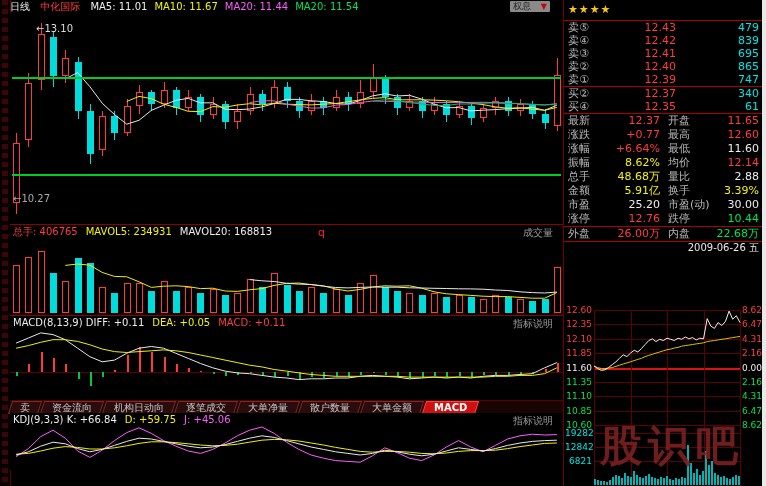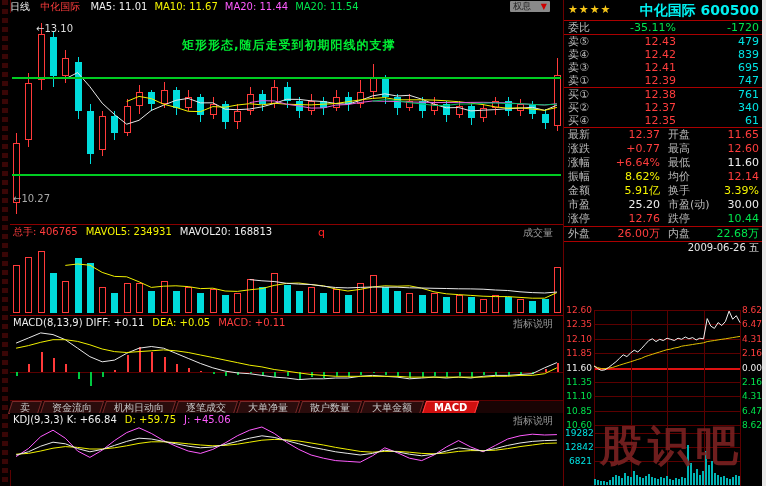--- a/index.html
+++ b/index.html
@@ -77,21 +77,20 @@
   <div class="abs top-bar">
     <span class="c-white">日线</span>
     <span class="c-red">中化国际</span>
     <span id="ma-labels"><span class="c-white">MA5: 11.01</span><span class="c-yellow">MA10: 11.67</span><span class="c-magenta">MA20: 11.44</span><span class="c-green">MA20: 11.54</span></span>
     <span class="exright"><span>权息</span> <span class="arr">▼</span></span>
   </div>
 
   <div class="abs pane" id="main-pane">
     <div class="green-line" id="res-line" style="top: 64px;"></div>
     <div class="green-line" id="sup-line" style="top: 161px;"></div>
-    <div class="annot" style="left:172px;top:24px;">矩形形态,随后走受到初期阳线的支撑</div>
     <div class="pk-label" style="left:26px;top:10px;">←13.10</div>
     <div class="pk-label" style="left:3px;top:180px;color:#aaaaaa;">←10.27</div>
     <div class="plot" id="main-plot">
         <div style="position: absolute; left: 6px; top: 119.638px; width: 1px; height: 81.2931px; background: rgb(255, 58, 58);"></div>
         <div style="position: absolute; left: 3px; top: 130.241px; width: 5px; height: 58.0862px; border: 1px solid rgb(255, 58, 58); background: rgb(0, 0, 0);"></div>
         <div style="position: absolute; left: 18px; top: 59.5517px; width: 1px; height: 74.2241px; background: rgb(255, 58, 58);"></div>
         <div style="position: absolute; left: 15px; top: 70.1552px; width: 5px; height: 54.5517px; border: 1px solid rgb(255, 58, 58); background: rgb(0, 0, 0);"></div>
         <div style="position: absolute; left: 31px; top: 10.069px; width: 1px; height: 67.1552px; background: rgb(255, 58, 58);"></div>
         <div style="position: absolute; left: 28px; top: 20.6724px; width: 5px; height: 43.9483px; border: 1px solid rgb(255, 58, 58); background: rgb(0, 0, 0);"></div>
         <div style="position: absolute; left: 43px; top: 18.5517px; width: 1px; height: 55.1379px; background: rgb(0, 220, 220);"></div>
@@ -321,55 +320,49 @@
           <polyline points="6.1,41.2 18.4,40.4 30.7,38.0 43.0,35.2 55.3,33.6 67.6,34.4 79.9,36.0 92.2,36.0 104.5,34.8 116.7,32.8 129.0,30.4 141.3,28.8 153.6,28.8 165.9,29.6 178.2,30.8 190.5,32.0 202.8,32.8 215.1,32.4 227.3,31.2 239.6,29.2 251.9,27.2 264.2,26.4 276.5,26.8 288.8,28.0 301.1,30.0 313.4,32.0 325.7,34.4 337.9,36.4 350.2,38.4 362.5,39.2 374.8,38.4 387.1,38.4 399.4,39.2 411.7,40.4 424.0,40.8 436.3,40.0 448.5,38.4 460.8,37.6 473.1,37.6 485.4,37.2 497.7,35.6 510.0,33.6 522.3,32.0 534.6,30.4 546.9,30.0" fill="none" stroke="#f0f000" stroke-width="1"></polyline>
           <polyline points="6.1,42.0 18.4,38.8 30.7,33.2 43.0,29.2 55.3,30.8 67.6,35.6 79.9,38.8 92.2,36.4 104.5,32.4 116.7,28.4 129.0,25.2 141.3,26.0 153.6,28.4 165.9,30.8 178.2,33.2 190.5,34.8 202.8,34.0 215.1,31.6 227.3,28.4 239.6,25.2 251.9,22.8 264.2,24.4 276.5,27.6 288.8,30.8 301.1,34.0 313.4,36.4 325.7,38.8 337.9,40.4 350.2,42.0 362.5,40.4 374.8,37.2 387.1,38.8 399.4,41.2 411.7,42.8 424.0,41.2 436.3,38.0 448.5,34.8 460.8,36.4 473.1,38.0 485.4,35.6 497.7,32.4 510.0,30.0 522.3,28.4 534.6,27.6 546.9,27.2" fill="none" stroke="#e8e8e8" stroke-width="1"></polyline>
         </svg>
       </div>
   </div>
 
 
   <div class="abs quote">
     <div class="q-title">
       <span class="stars c-gold">★★★★</span>
-      <span class="name">中化国际 600500</span>
-    </div>
-    <div class="qrow" id="weibi">
-      <span class="qtag">委比</span>
-      <span class="qp c-green">-35.11%</span>
-      <span class="qv c-green">-1720</span>
     </div>
     <div id="asks">
         <div class="qrow">
           <span class="qtag">卖⑤</span>
           <span class="qp c-red">12.43</span>
           <span class="qv c-cyan">479</span>
         </div>
         <div class="qrow">
           <span class="qtag">卖④</span>
           <span class="qp c-red">12.42</span>
           <span class="qv c-cyan">839</span>
         </div>
         <div class="qrow">
           <span class="qtag">卖③</span>
           <span class="qp c-red">12.41</span>
           <span class="qv c-cyan">695</span>
         </div>
         <div class="qrow">
+          <span class="qtag">卖②</span>
+          <span class="qp c-red">12.40</span>
+          <span class="qv c-cyan">865</span>
+        </div>
+        <div class="qrow">
           <span class="qtag">卖①</span>
           <span class="qp c-red">12.39</span>
           <span class="qv c-cyan">747</span>
         </div>
       </div>
     <div id="bids">
-        <div class="qrow">
-          <span class="qtag">买①</span>
-          <span class="qp c-red">12.38</span>
-          <span class="qv c-cyan">761</span>
-        </div>
         <div class="qrow">
           <span class="qtag">买②</span>
           <span class="qp c-red">12.37</span>
           <span class="qv c-cyan">340</span>
         </div>
         <div class="qrow">
           <span class="qtag">买④</span>
           <span class="qp c-red">12.35</span>
           <span class="qv c-cyan">61</span>
         </div>
@@ -391,20 +384,26 @@
           <span class="il">涨幅</span>
           <span class="iv c-red">+6.64%</span>
           <span class="il2">最低</span>
           <span class="iv2 c-white">11.60</span>
         </div>
         <div class="irow">
           <span class="il">振幅</span>
           <span class="iv c-yellow">8.62%</span>
           <span class="il2">均价</span>
           <span class="iv2 c-red">12.14</span>
+        </div>
+        <div class="irow">
+          <span class="il">总手</span>
+          <span class="iv c-yellow">48.68万</span>
+          <span class="il2">量比</span>
+          <span class="iv2 c-white">2.88</span>
         </div>
         <div class="irow">
           <span class="il">金额</span>
           <span class="iv c-yellow">5.91亿</span>
           <span class="il2">换手</span>
           <span class="iv2 c-yellow">3.39%</span>
         </div>
         <div class="irow">
           <span class="il">市盈</span>
           <span class="iv c-white">25.20</span>

